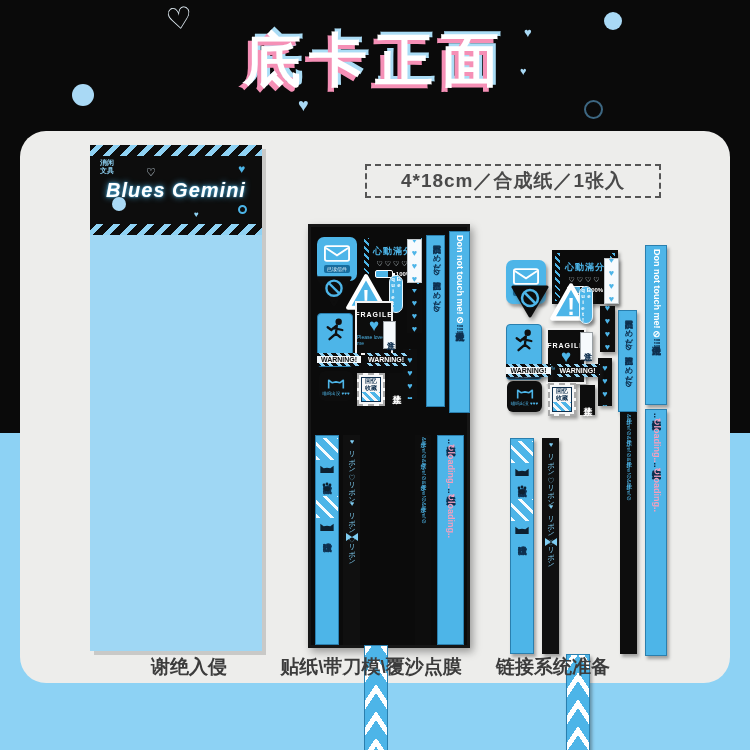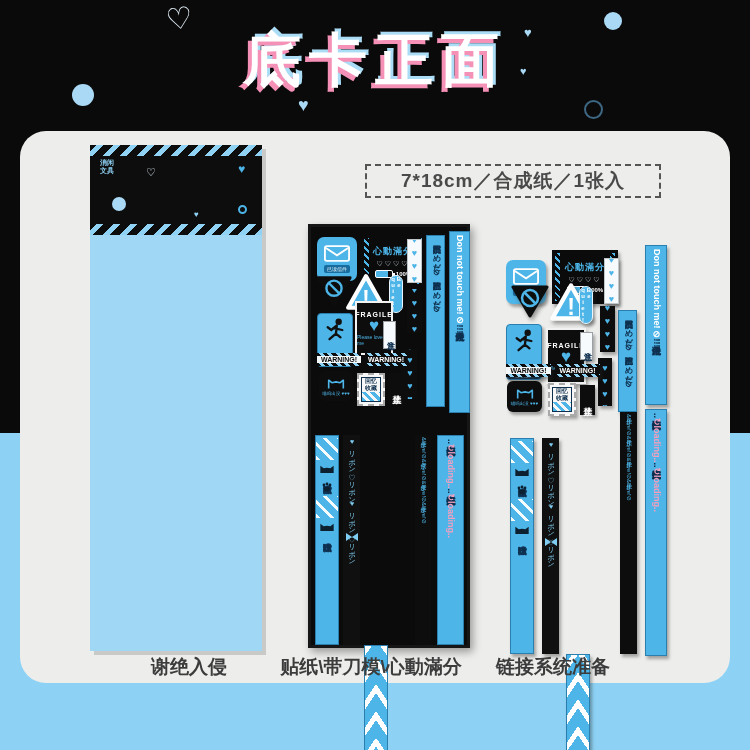--- a/index.html
+++ b/index.html
@@ -170,31 +170,32 @@
 <div class="abs dot" style="left:604px;top:12px;width:18px;height:18px;"></div>
 <div class="abs dot-o" style="left:584px;top:100px;width:19px;height:19px;"></div>
 <span class="abs glyph" style="left:520px;top:66px;font-size:11px;color:#a9d9f5;">♥</span>
 <span class="abs glyph" style="left:298px;top:96px;font-size:18px;color:#a9d9f5;">♥</span>
 
 <div class="abs title">底卡正面</div>
 
 <div class="abs card"></div>
 
 <div class="abs spec">
-  <span>7*18cm／合成纸／1张入</span>
+  <span>4*18cm／合成纸／1张入</span>
 </div>
 
 <div class="abs bookmark">
   <div class="bm-head">
     <div class="bm-stripe t"></div>
     <div class="bm-stripe b"></div>
     <div class="bm-logo">
       <div>消闲</div>
       <div>文具</div>
     </div>
+    <div class="bm-brand">Blues Gemini</div>
     <span class="abs glyph" style="left:56px;top:22px;font-size:11px;color:#dff0fb;">♡</span>
     <span class="abs glyph" style="left:148px;top:18px;font-size:12px;color:#4db5e8;">♥</span>
     <div class="abs dot" style="left:22px;top:52px;width:14px;height:14px;"></div>
     <span class="abs glyph" style="left:104px;top:66px;font-size:8px;color:#8fd2f4;">♥</span>
     <div class="abs dot-o" style="left:148px;top:60px;width:9px;height:9px;border-color:#4db5e8;"></div>
   </div>
   <div class="bm-body"></div>
 </div>
 
 <div class="abs sheet">
@@ -492,14 +493,14 @@
   </div>
 
   <div class="abs stk st-load" style="left:645px;top:409px;width:22px;height:247px;">
     <span class="vtxt">
       <span class="c-n">链接系统准备..</span><span class="c-p">↻loading..</span><span class="c-n">链接系统准备..</span><span class="c-p">↻loading..</span>
     </span>
   </div>
 </div>
 
 <div class="abs cap" style="left:89px;">谢绝入侵</div>
-<div class="abs cap" style="left:271px;">贴纸\带刀模\心動滿分</div>
+<div class="abs cap" style="left:271px;">贴纸\带刀模\覆沙点膜</div>
 <div class="abs cap" style="left:453px;">链接系统准备</div>
 
 </body></html>

